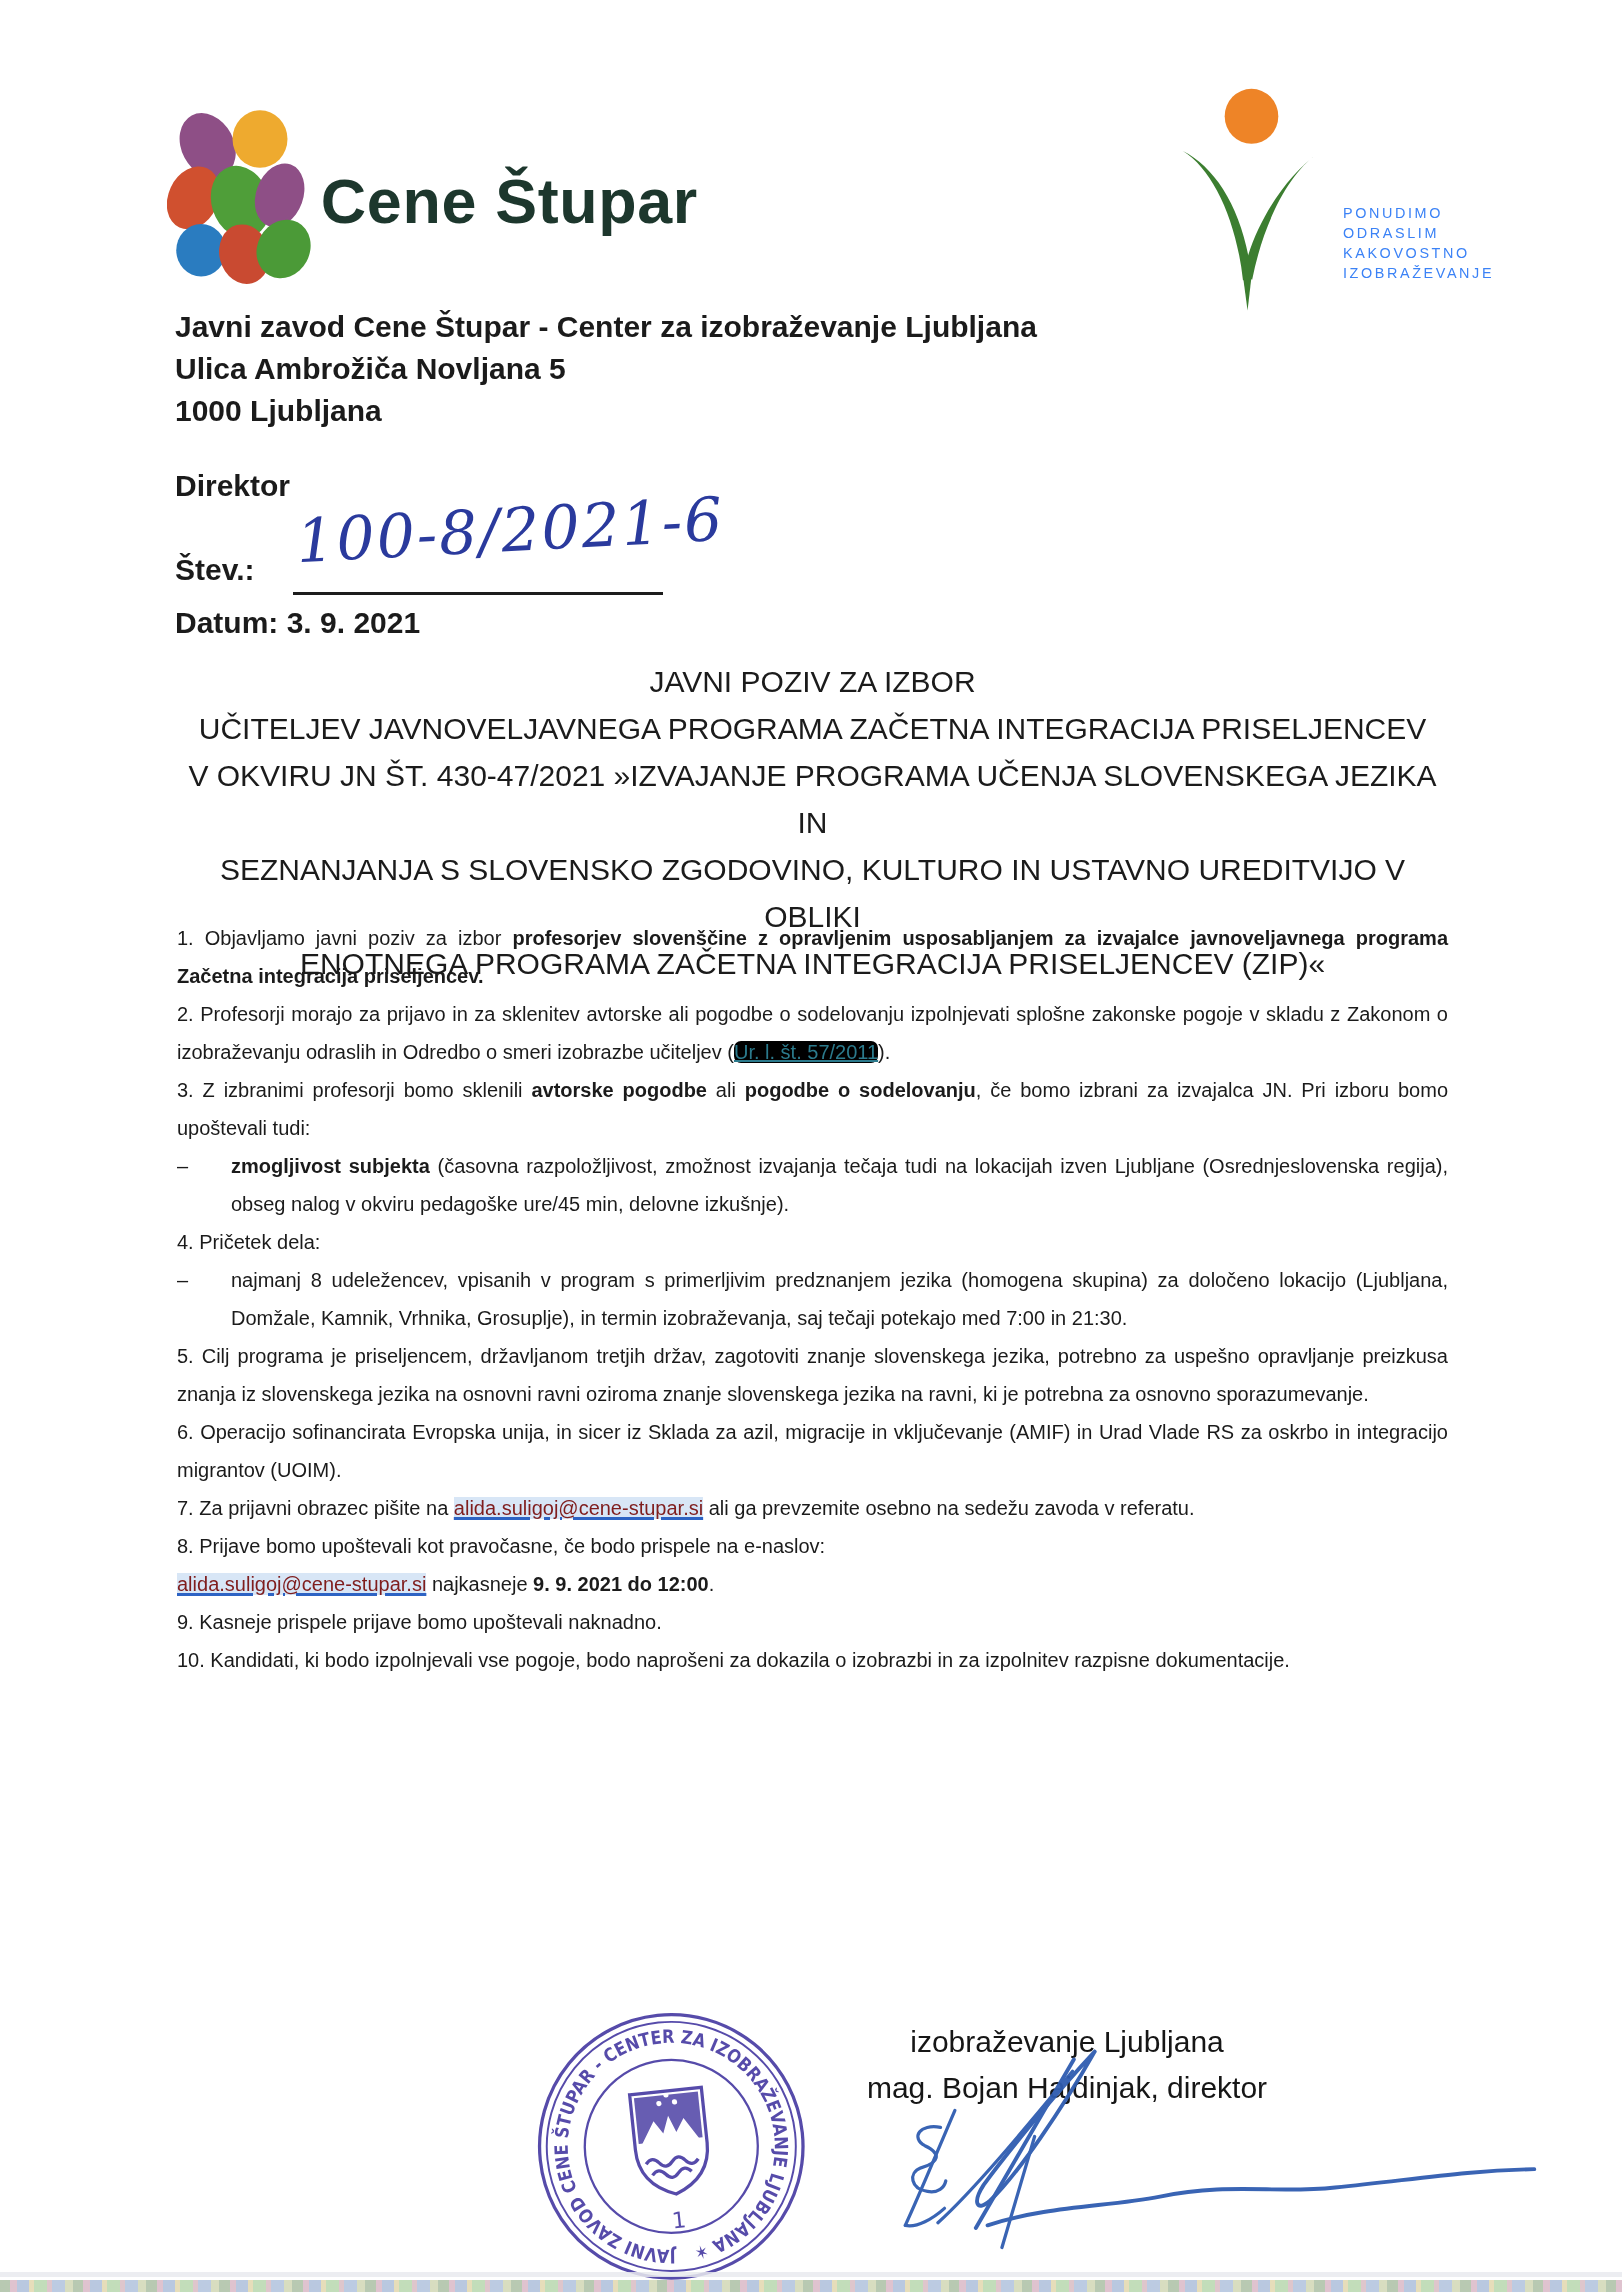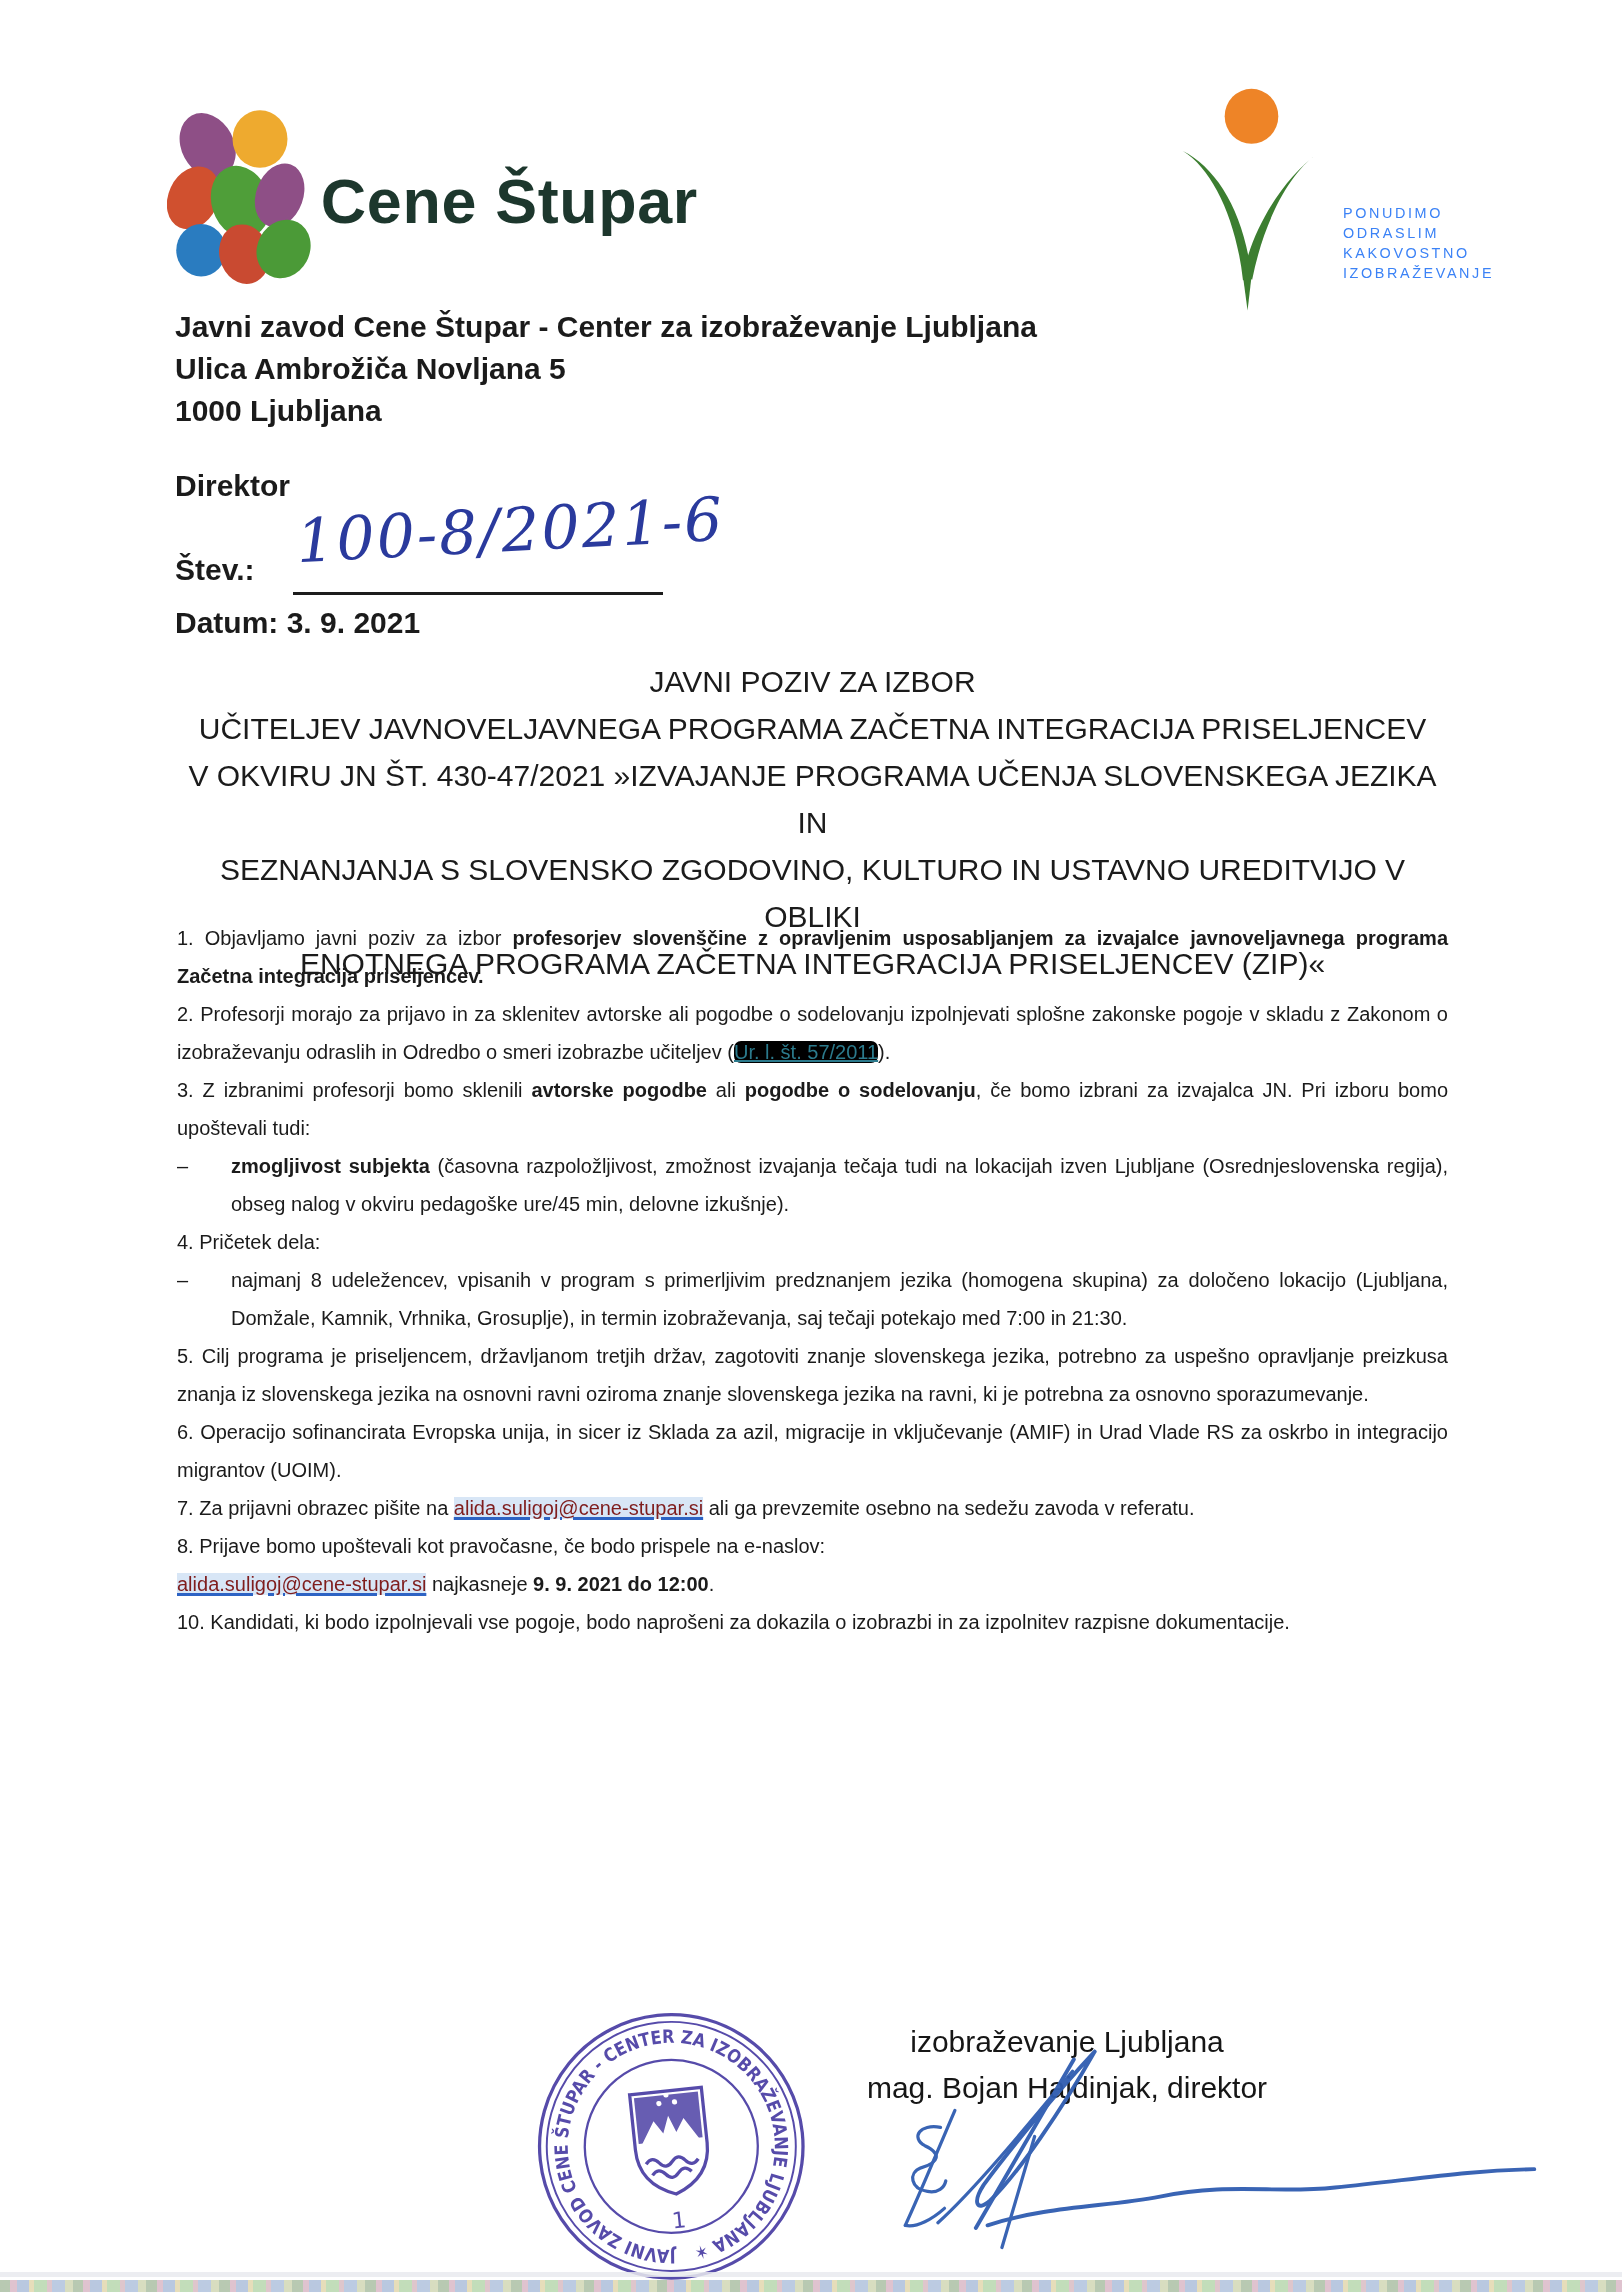--- a/index.html
+++ b/index.html
@@ -103,20 +103,21 @@
     <p><span>1. Objavljamo javni poziv za izbor </span><b>profesorjev slovenščine z opravljenim usposabljanjem za izvajalce javnoveljavnega programa Začetna integracija priseljencev.</b></p>
     <p><span>2. Profesorji morajo za prijavo in za sklenitev avtorske ali pogodbe o sodelovanju izpolnjevati splošne zakonske pogoje v skladu z Zakonom o izobraževanju odraslih in Odredbo o smeri izobrazbe učiteljev (</span><a class="link-teal">Ur. l. št. 57/2011</a><span>).</span></p>
     <p><span>3. Z izbranimi profesorji bomo sklenili </span><b>avtorske pogodbe</b><span> ali </span><b>pogodbe o sodelovanju</b><span>, če bomo izbrani za izvajalca JN. Pri izboru bomo upoštevali tudi:</span></p>
     <p class="bullet"><span class="dash">–</span><b>zmogljivost subjekta</b><span> (časovna razpoložljivost, zmožnost izvajanja tečaja tudi na lokacijah izven Ljubljane (Osrednjeslovenska regija), obseg nalog v okviru pedagoške ure/45 min, delovne izkušnje).</span></p>
     <p><span>4. Pričetek dela:</span></p>
     <p class="bullet"><span class="dash">–</span><span>najmanj 8 udeležencev, vpisanih v program s primerljivim predznanjem jezika (homogena skupina) za določeno lokacijo (Ljubljana, Domžale, Kamnik, Vrhnika, Grosuplje), in termin izobraževanja, saj tečaji potekajo med 7:00 in 21:30.</span></p>
     <p><span>5. Cilj programa je priseljencem, državljanom tretjih držav, zagotoviti znanje slovenskega jezika, potrebno za uspešno opravljanje preizkusa znanja iz slovenskega jezika na osnovni ravni oziroma znanje slovenskega jezika na ravni, ki je potrebna za osnovno sporazumevanje.</span></p>
     <p><span>6. Operacijo sofinancirata Evropska unija, in sicer iz Sklada za azil, migracije in vključevanje (AMIF) in Urad Vlade RS za oskrbo in integracijo migrantov (UOIM).</span></p>
     <p><span>7. Za prijavni obrazec pišite na </span><a class="link-blue">alida.suligoj@cene-stupar.si</a><span> ali ga prevzemite osebno na sedežu zavoda v referatu.</span></p>
     <p><span>8. Prijave bomo upoštevali kot pravočasne, če bodo prispele na e-naslov:</span><br><a class="link-blue">alida.suligoj@cene-stupar.si</a><span> najkasneje </span><b>9. 9. 2021 do 12:00</b><span>.</span></p>
+    <p><span>9. Kasneje prispele prijave bomo upoštevali naknadno.</span></p>
     <p><span>10. Kandidati, ki bodo izpolnjevali vse pogoje, bodo naprošeni za dokazila o izobrazbi in za izpolnitev razpisne dokumentacije.</span></p>
   </div>
 
   <div class="abs sig-block">
     <div>izobraževanje Ljubljana</div>
     <div>mag. Bojan Hajdinjak, direktor</div>
   </div>
 
   <svg class="abs sig-svg" viewBox="0 0 1040 395">
     <g fill="none" stroke="#2f5cb0" stroke-linecap="round" stroke-width="5" opacity="0.95">

